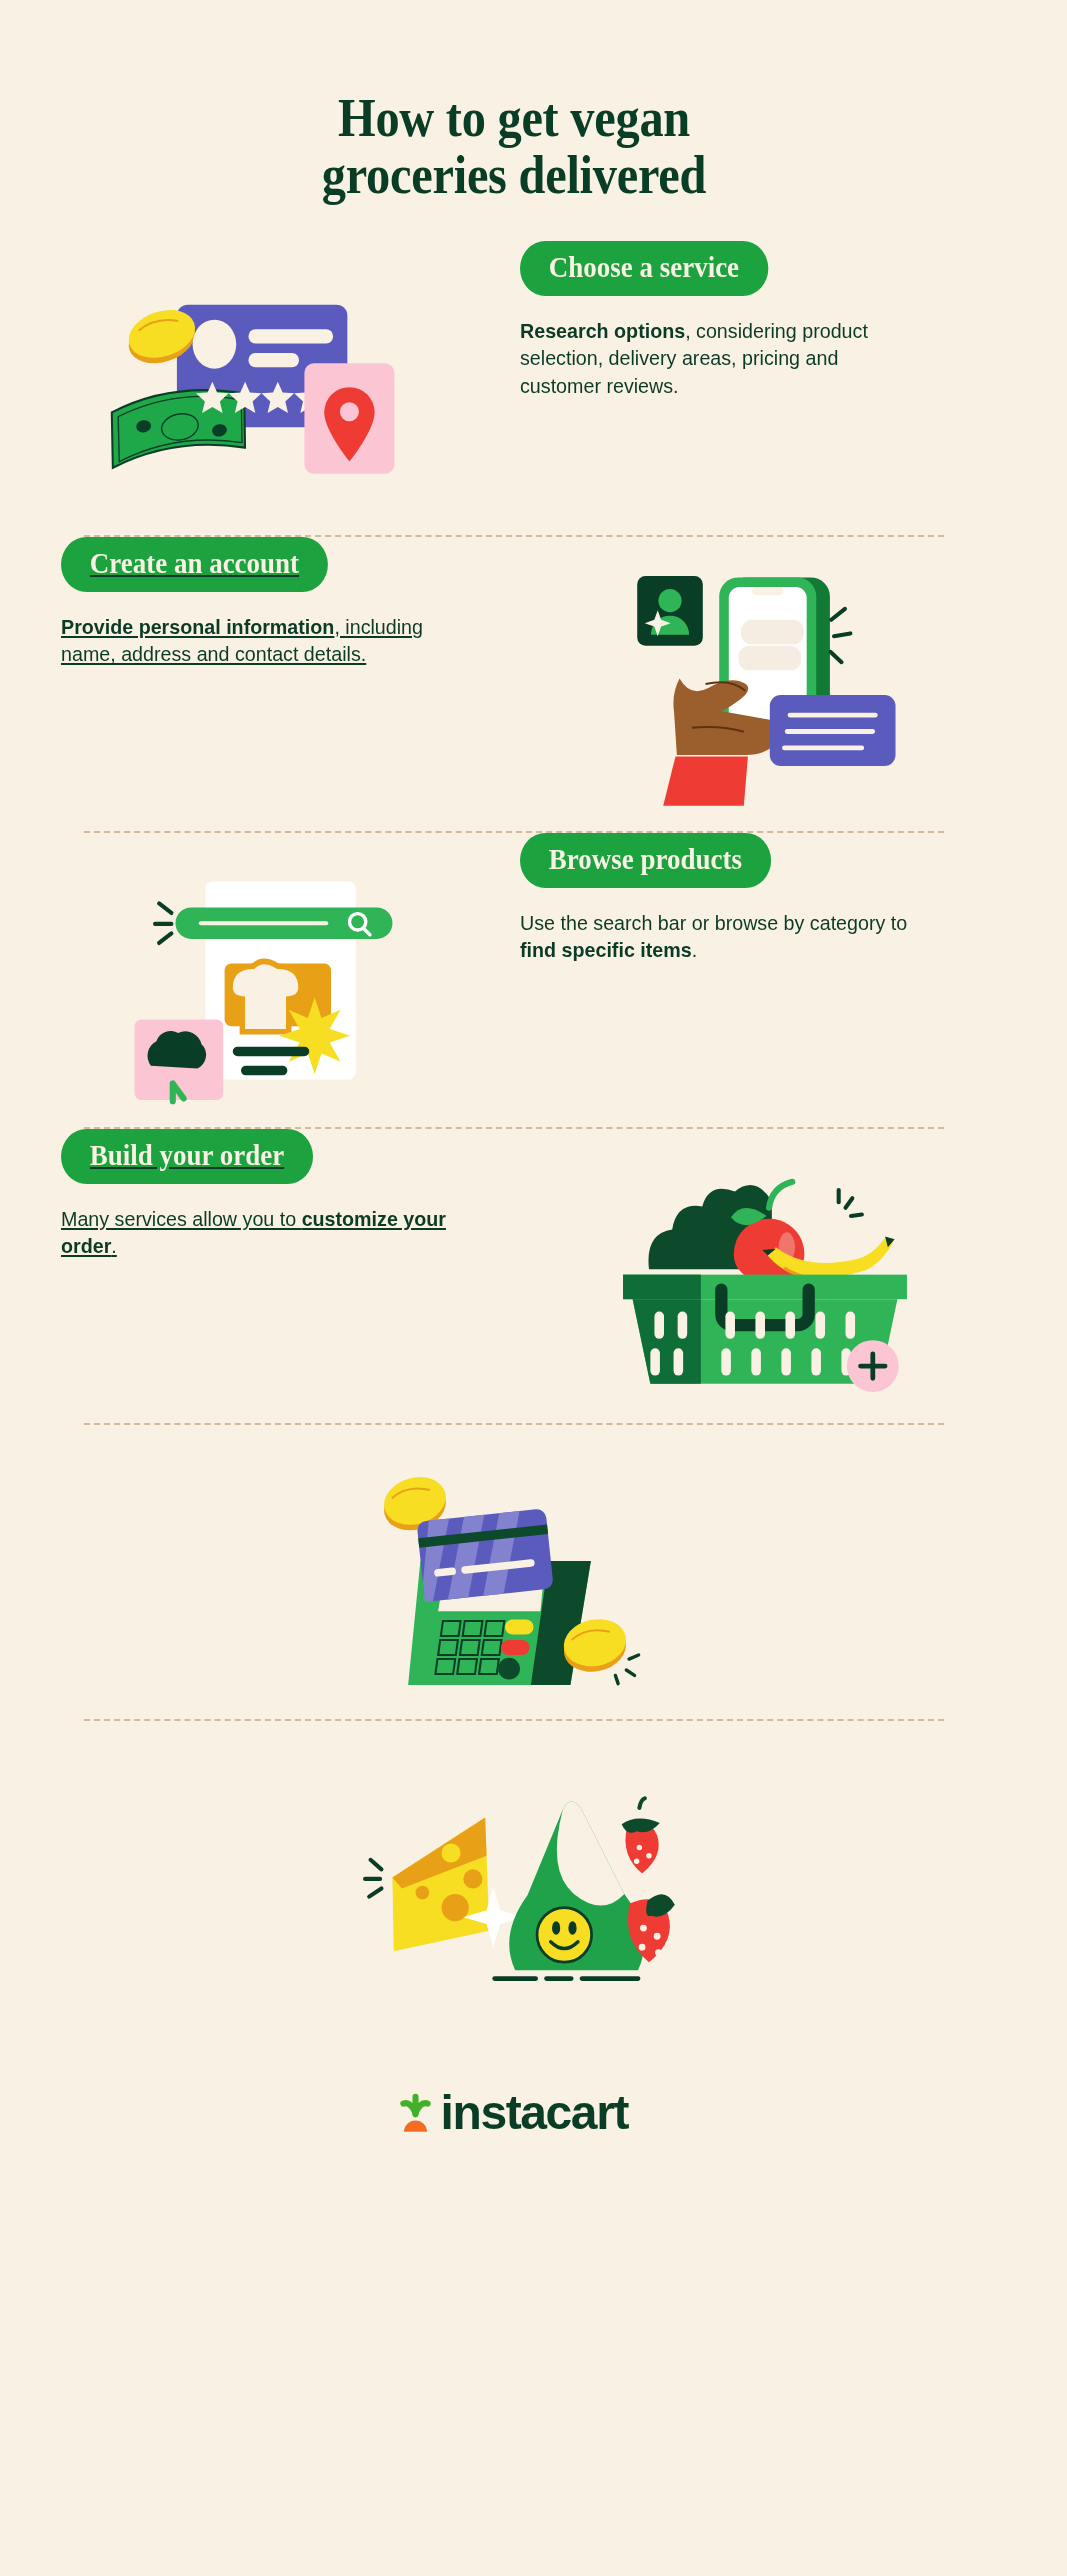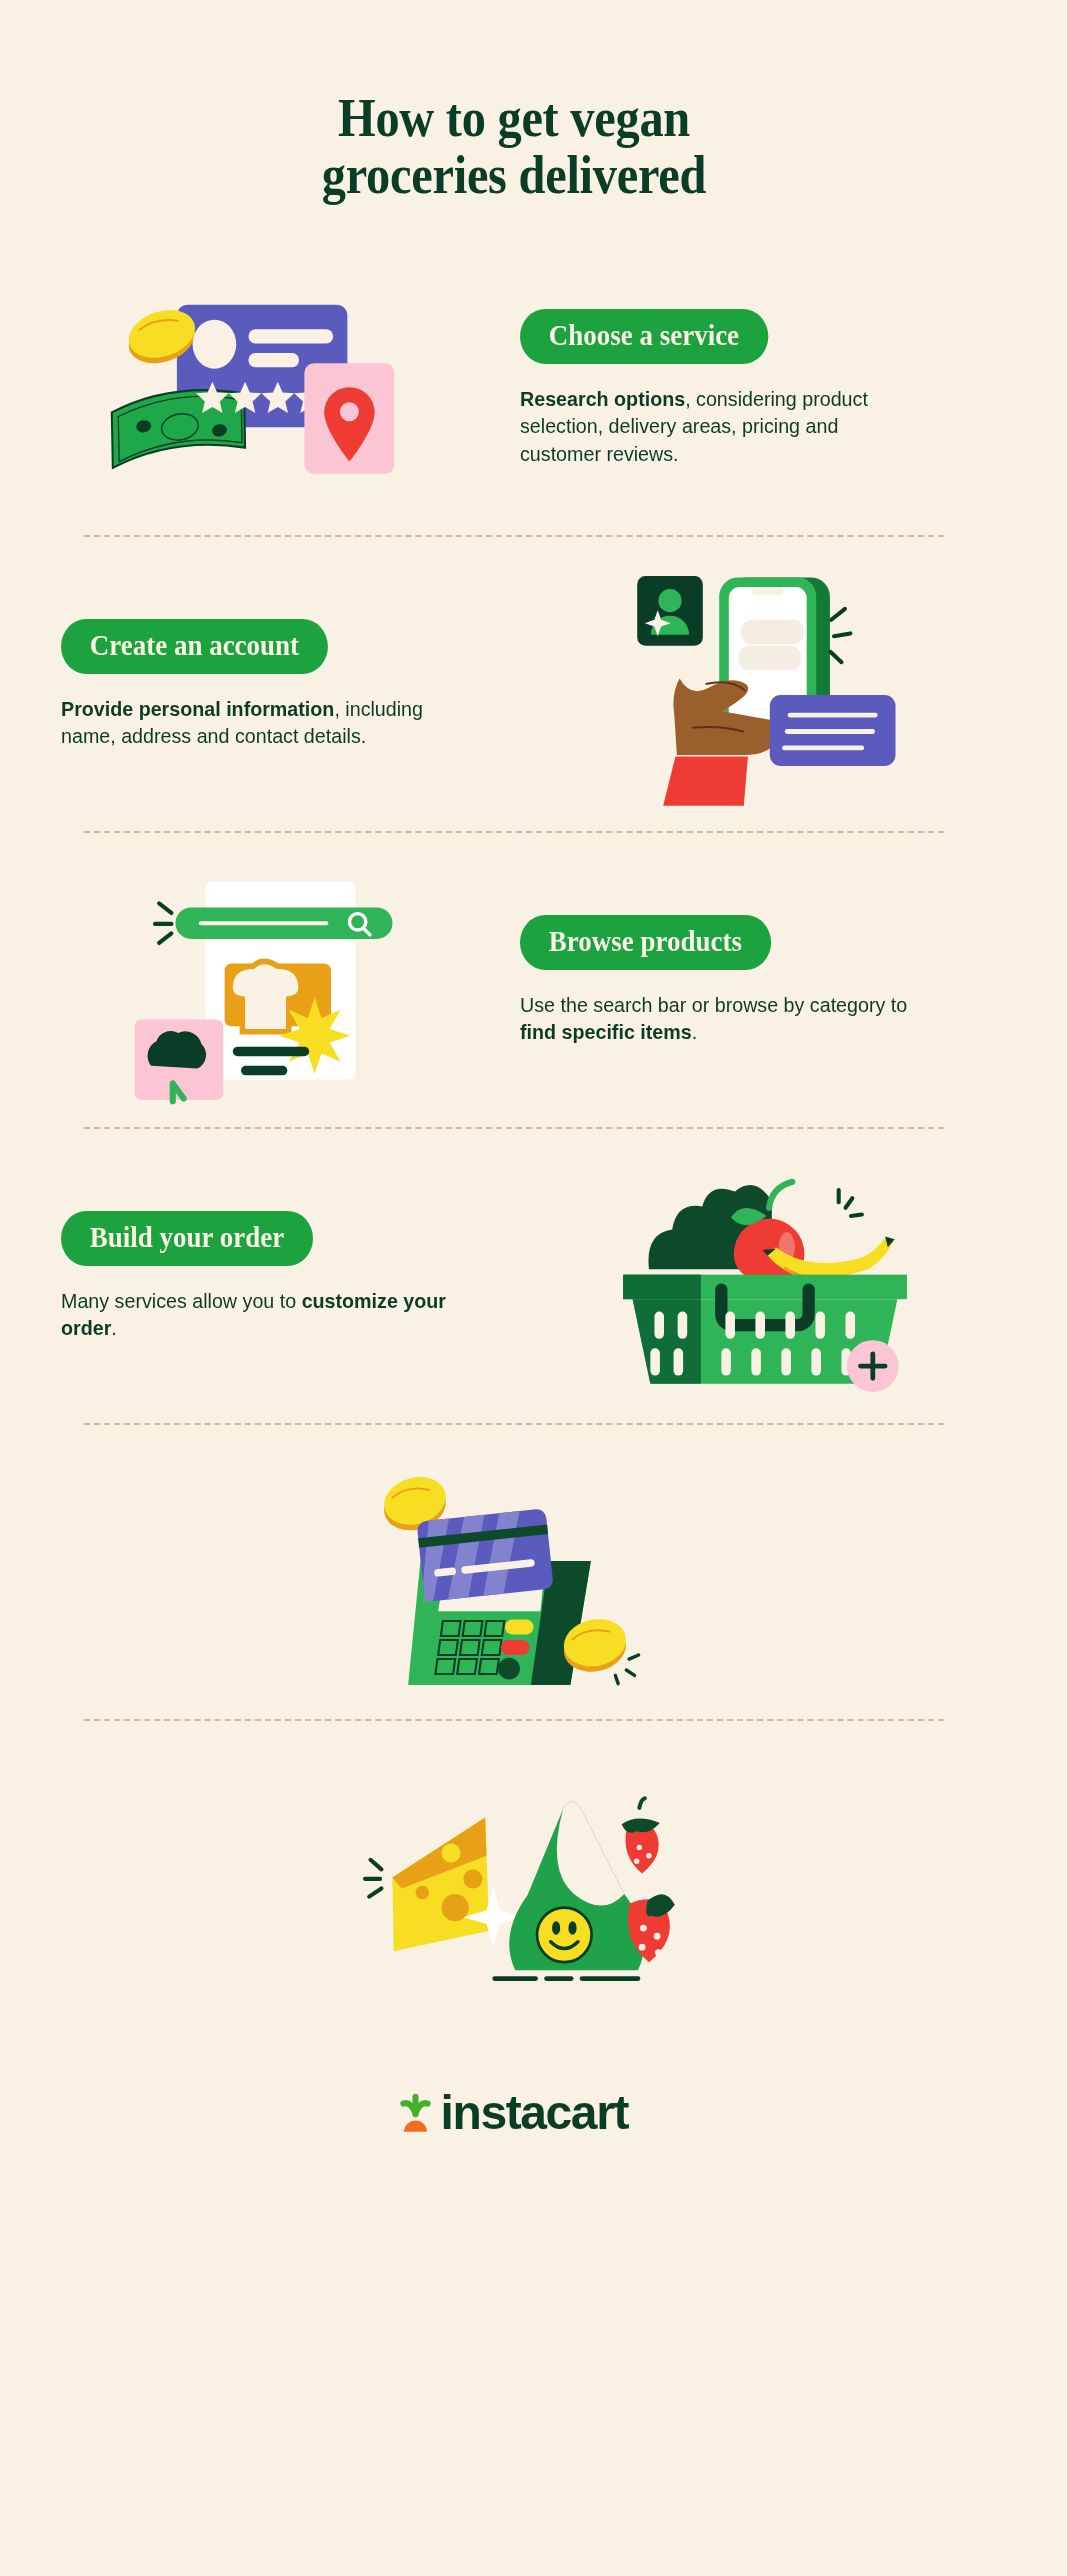--- a/index.html
+++ b/index.html
@@ -40,21 +40,20 @@
     color: #0A3D26;
     transform: scaleX(0.88);
   }
   .title .l2 { display: block; }
 
   
   .steps { margin-top: 38px; }
 
   .step {
     display: flex;
-    align-items: center;
     justify-content: center;
     gap: 23px;
     padding: 0 61px;
     min-height: 294px;
   }
   .step.text-right { flex-direction: row; }
   .step.text-left  { flex-direction: row-reverse; }
 
   .art-col {
     width: 437px;
@@ -63,21 +62,21 @@
     align-items: center;
     justify-content: center;
   }
   .text-col {
     width: 478px;
     flex: 0 0 478px;
     display: flex;
     flex-direction: column;
   }
   .step.text-right .text-col { align-items: flex-start; padding-left: 15px; }
-  .step.text-left  .text-col { align-items: flex-start; padding-left: 16.4px; }
+  .step.text-left  .text-col { align-items: flex-start; padding-left: 16.4px; text-decoration: underline; }
 
   .pill {
     display: inline-block;
     background: #1CA33F;
     color: #FAF1E5;
     border-radius: 682px;
     padding: 11.6px 31px 14.3px 31px;
     font-family: "Liberation Serif", serif;
     font-weight: bold;
     font-size: 29px;

